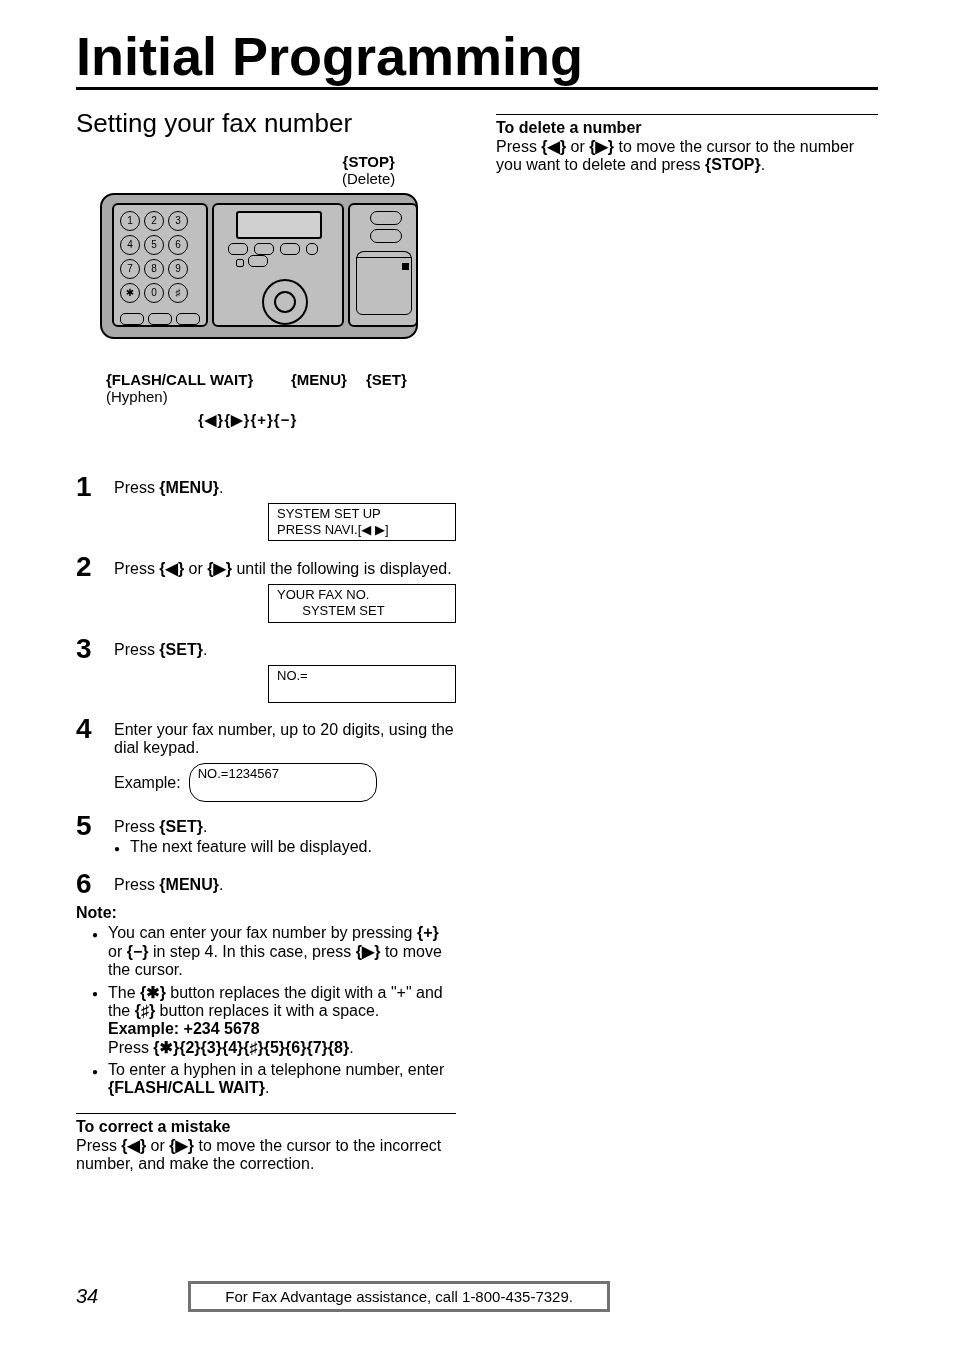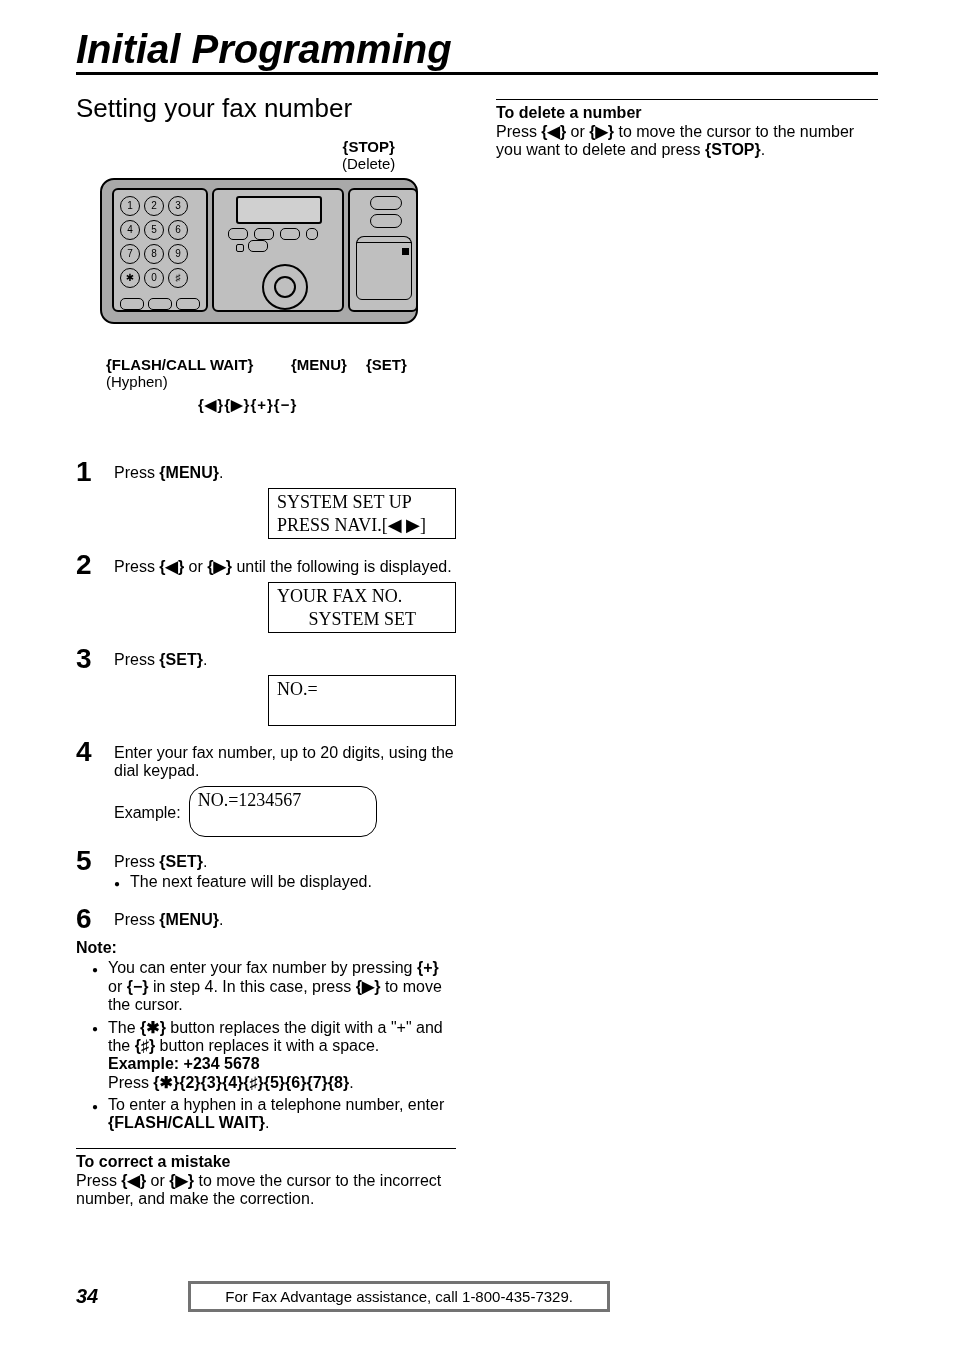--- a/index.html
+++ b/index.html
@@ -1,17 +1,17 @@
 <!DOCTYPE html>
 <html><head>
 <meta charset="utf-8">
 <style>
   html,body{margin:0;padding:0;background:#fff;color:#000;}
   .page{width:954px;height:1348px;position:relative;font-family:Arial,Helvetica,sans-serif;box-sizing:border-box;padding:28px 76px 0 76px;}
-  .chapter-title{font-weight:700;font-style:italic;font-size:40px;border-bottom:3px solid #000;line-height:1.05;padding-bottom:2px;margin:0 0 18px 0;}
+  .chapter-title{font-weight:700;font-size:54px;border-bottom:3px solid #000;line-height:1.05;padding-bottom:2px;margin:0 0 18px 0;}
   .columns{display:flex;gap:40px;}
   .col-left{width:380px;}
   .col-right{flex:1;}
   .section-title{font-weight:400;font-size:26px;margin:0 0 14px 0;}
   .illus-block{position:relative;height:310px;}
   .callout{position:absolute;font-size:15px;font-weight:700;}
   .callout-sub{font-weight:400;display:block;}
   .callout-stop{top:0;left:266px;text-align:center;}
   .callout-flash{top:218px;left:30px;}
   .callout-menu{top:218px;left:215px;}
@@ -40,32 +40,32 @@
   .rp1{top:6px;} .rp2{top:24px;}
   .rp-sq{position:absolute;left:52px;top:58px;width:7px;height:7px;background:#000;}
   .rp-lid{position:absolute;left:6px;top:52px;width:54px;height:56px;border:1.5px solid #000;border-radius:0 0 6px 6px;}
   .rp-lid-top{position:absolute;left:6px;top:46px;width:54px;height:10px;border:1.5px solid #000;border-bottom:none;border-radius:8px 8px 0 0;}
 
   
   .step{display:flex;align-items:flex-start;margin:10px 0 6px 0;}
   .step-num{font-weight:700;font-size:28px;width:38px;line-height:1;}
   .step-body{flex:1;font-size:16px;padding-top:6px;}
   .key{font-weight:700;}
-  .lcd-box{border:1.5px solid #000;font-family:Liberation Serif, serif;font-size:18px;padding:2px 8px;white-space:pre;line-height:1.25;margin:6px 0 2px auto;width:188px;box-sizing:border-box;}
+  .lcd-box{border:1.5px solid #000;font-family:Liberation Sans, sans-serif;font-size:13px;padding:2px 8px;white-space:pre;line-height:1.25;margin:6px 0 2px auto;width:188px;box-sizing:border-box;}
   .example-line{display:flex;align-items:center;margin-top:6px;}
   .example-label{font-size:16px;margin-right:8px;margin-top:2px;}
   .note-heading{font-weight:700;font-size:16px;margin-top:6px;}
   .note-list{list-style:none;padding:0;margin:2px 0 0 16px;font-size:16px;}
   .note-list > li{position:relative;padding-left:16px;margin-bottom:4px;}
   .note-list > li::before{content:"●";font-size:10px;position:absolute;left:0;top:5px;}
   .sub-rule{border-top:1.5px solid #000;margin:16px 0 4px 0;}
   .sub-heading{font-weight:700;font-size:16px;}
   .body-text{font-size:16px;}
   .page-footer{position:absolute;bottom:36px;left:76px;right:76px;display:flex;align-items:center;}
-  .page-num{font-style:italic;font-weight:700;font-size:20px;margin-right:90px;}
+  .page-num{font-style:italic;font-weight:400;font-size:20px;margin-right:90px;}
   .footer-box{border:3px solid #737373;padding:4px 34px;font-size:15px;}
   .br{display:block;}
 </style>
 </head>
 <body>
 
 <div class="page">
 
   <h1 class="chapter-title">Initial Programming</h1>
 

